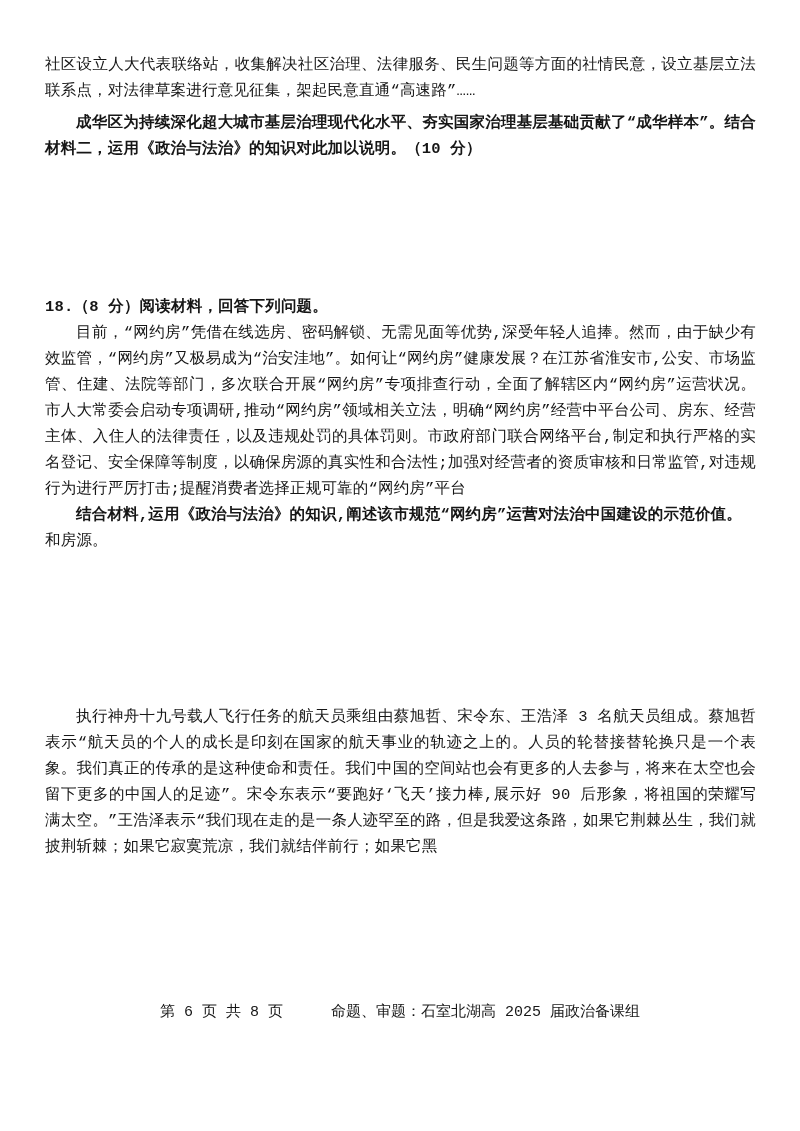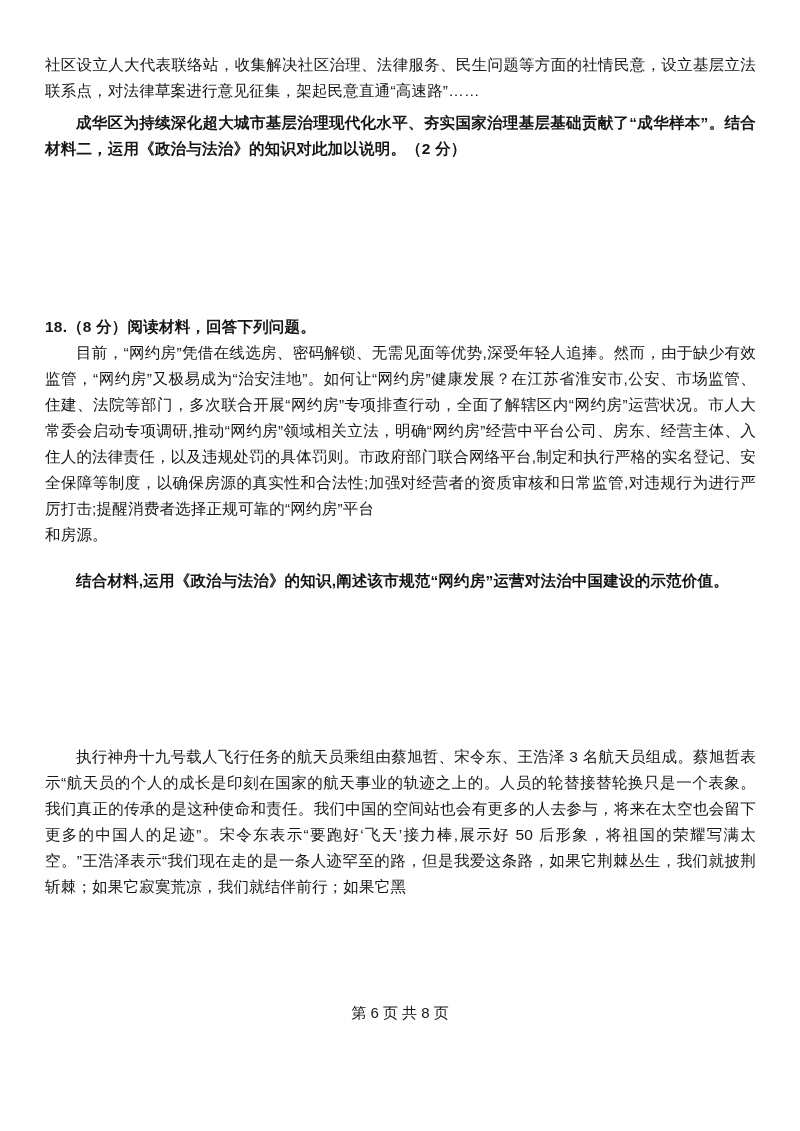--- a/index.html
+++ b/index.html
@@ -9,32 +9,32 @@
   }
   .page {
     position: relative;
     width: 800px;
     height: 1131px;
     margin: 0 auto;
     background: #ffffff;
     box-sizing: border-box;
     padding: 52px 44px 0 45px;
     overflow: hidden;
-    font-family: Liberation Sans, sans-serif;
+    font-family: Liberation Mono, monospace;
     color: #161616;
   }
   .body-text {
     margin: 0;
     font-size: 15.5px;
     line-height: 26px;
     text-align: justify;
     letter-spacing: 0.2px;
   }
   .indent { text-indent: 2em; }
-  .bold { font-weight: bold; margin-top: 20px; }
+  .bold { font-weight: bold; }
   .mt { margin-top: 6px; }
   .answer-space-1 { height: 132px; }
   .answer-space-2 { height: 150px; }
   .footer {
     position: absolute;
     top: 1001px;
     left: 0;
     width: 800px;
     display: flex;
     justify-content: center;
@@ -45,36 +45,37 @@
     color: #161616;
   }
 </style>
 </head>
 <body>
 
 <div class="page">
 
   <p class="body-text">社区设立人大代表联络站，收集解决社区治理、法律服务、民生问题等方面的社情民意，设立基层立法联系点，对法律草案进行意见征集，架起民意直通“高速路”……</p>
 
-  <p class="body-text bold indent mt">成华区为持续深化超大城市基层治理现代化水平、夯实国家治理基层基础贡献了“成华样本”。结合材料二，运用《政治与法治》的知识对此加以说明。（2 分）</p>
+  <p class="body-text bold indent mt">成华区为持续深化超大城市基层治理现代化水平、夯实国家治理基层基础贡献了“成华样本”。结合材料二，运用《政治与法治》的知识对此加以说明。（10 分）</p>
 
   <div class="answer-space-1"></div>
 
   <p class="body-text bold">18.（8 分）阅读材料，回答下列问题。</p>
 
 
   <p class="body-text indent">目前，“网约房”凭借在线选房、密码解锁、无需见面等优势,深受年轻人追捧。然而，由于缺少有效监管，“网约房”又极易成为“治安洼地”。如何让“网约房”健康发展？在江苏省淮安市,公安、市场监管、住建、法院等部门，多次联合开展“网约房”专项排查行动，全面了解辖区内“网约房”运营状况。市人大常委会启动专项调研,推动“网约房”领域相关立法，明确“网约房”经营中平台公司、房东、经营主体、入住人的法律责任，以及违规处罚的具体罚则。市政府部门联合网络平台,制定和执行严格的实名登记、安全保障等制度，以确保房源的真实性和合法性;加强对经营者的资质审核和日常监管,对违规行为进行严厉打击;提醒消费者选择正规可靠的“网约房”平台</p>
 
+  <p class="body-text bold indent">结合材料,运用《政治与法治》的知识,阐述该市规范“网约房”运营对法治中国建设的示范价值。</p>
+
   <p class="body-text">和房源。</p>
-
-  <p class="body-text bold indent">结合材料,运用《政治与法治》的知识,阐述该市规范“网约房”运营对法治中国建设的示范价值。</p>
 
   <div class="answer-space-2"></div>
 
 
 
-  <p class="body-text indent">执行神舟十九号载人飞行任务的航天员乘组由蔡旭哲、宋令东、王浩泽 3 名航天员组成。蔡旭哲表示“航天员的个人的成长是印刻在国家的航天事业的轨迹之上的。人员的轮替接替轮换只是一个表象。我们真正的传承的是这种使命和责任。我们中国的空间站也会有更多的人去参与，将来在太空也会留下更多的中国人的足迹”。宋令东表示“要跑好‘飞天’接力棒,展示好 50 后形象，将祖国的荣耀写满太空。”王浩泽表示“我们现在走的是一条人迹罕至的路，但是我爱这条路，如果它荆棘丛生，我们就披荆斩棘；如果它寂寞荒凉，我们就结伴前行；如果它黑</p>
+  <p class="body-text indent">执行神舟十九号载人飞行任务的航天员乘组由蔡旭哲、宋令东、王浩泽 3 名航天员组成。蔡旭哲表示“航天员的个人的成长是印刻在国家的航天事业的轨迹之上的。人员的轮替接替轮换只是一个表象。我们真正的传承的是这种使命和责任。我们中国的空间站也会有更多的人去参与，将来在太空也会留下更多的中国人的足迹”。宋令东表示“要跑好‘飞天’接力棒,展示好 90 后形象，将祖国的荣耀写满太空。”王浩泽表示“我们现在走的是一条人迹罕至的路，但是我爱这条路，如果它荆棘丛生，我们就披荆斩棘；如果它寂寞荒凉，我们就结伴前行；如果它黑</p>
 
   <div class="footer">
     <span>第 6 页 共 8 页</span>
+    <span>命题、审题：石室北湖高 2025 届政治备课组</span>
   </div>
 
 </div>
 
 </body></html>

